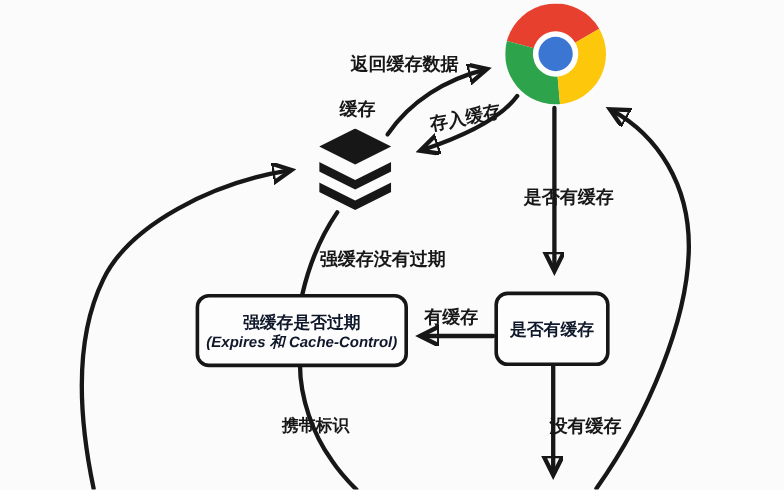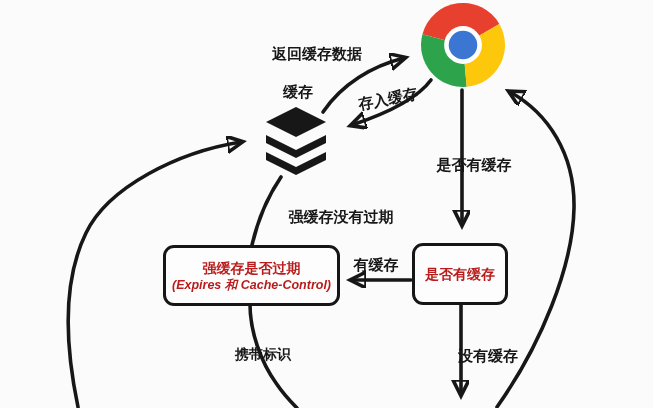--- a/index.html
+++ b/index.html
@@ -15,32 +15,32 @@
   .lbl{
     position:absolute;color:#171717;font-weight:600;font-size:15px;
     white-space:nowrap;line-height:17px;
   }
   .center{transform:translateX(-50%);}
   .block{text-align:center;font-size:14px;line-height:19px;}
   .block span{display:block;}
   .flowbox{
     position:absolute;border:3px solid #161616;border-radius:11px;background:#fdfdfd;
     display:flex;flex-direction:column;align-items:center;justify-content:center;
-    color:#b91c1c;font-weight:600;text-align:center;
+    color:#0f172a;font-weight:600;text-align:center;
   }
   .flowbox .l1{font-size:14px;line-height:18px;}
   .flowbox .l2{font-size:12.5px;line-height:16px;font-style:italic;}
   
   .pos-chrome{left:421px;top:3px;width:84px;height:84px;}
   .pos-stack{left:266px;top:107px;width:60px;height:68px;}
-  .pos-return-cache{left:317px;top:45px;}
+  .pos-return-cache{left:337px;top:45px;}
   .pos-cache-label{left:298px;top:83px;}
   .pos-store-cache{left:388px;top:90px;transform:translateX(-50%) rotate(-11deg);}
   .pos-is-cache-q{left:474px;top:156px;}
-  .pos-strong-valid{left:319px;top:208px;margin-left:22px;}
+  .pos-strong-valid{left:319px;top:208px;}
   .pos-has-cache{left:376px;top:256px;}
   .pos-no-cache{left:458px;top:347px;margin-left:30px;}
   .pos-expired{left:263px;top:345px;}
   .pos-server{left:80px;top:291px;}
   .pos-return-result{left:553px;top:301px;text-align:left;font-size:15px;line-height:21px;}
   .pos-box-strong{left:163px;top:245px;width:171px;height:55px;}
   .pos-box-check{left:412px;top:243px;width:90px;height:56px;}
 </style>
 </head>
 <body>

